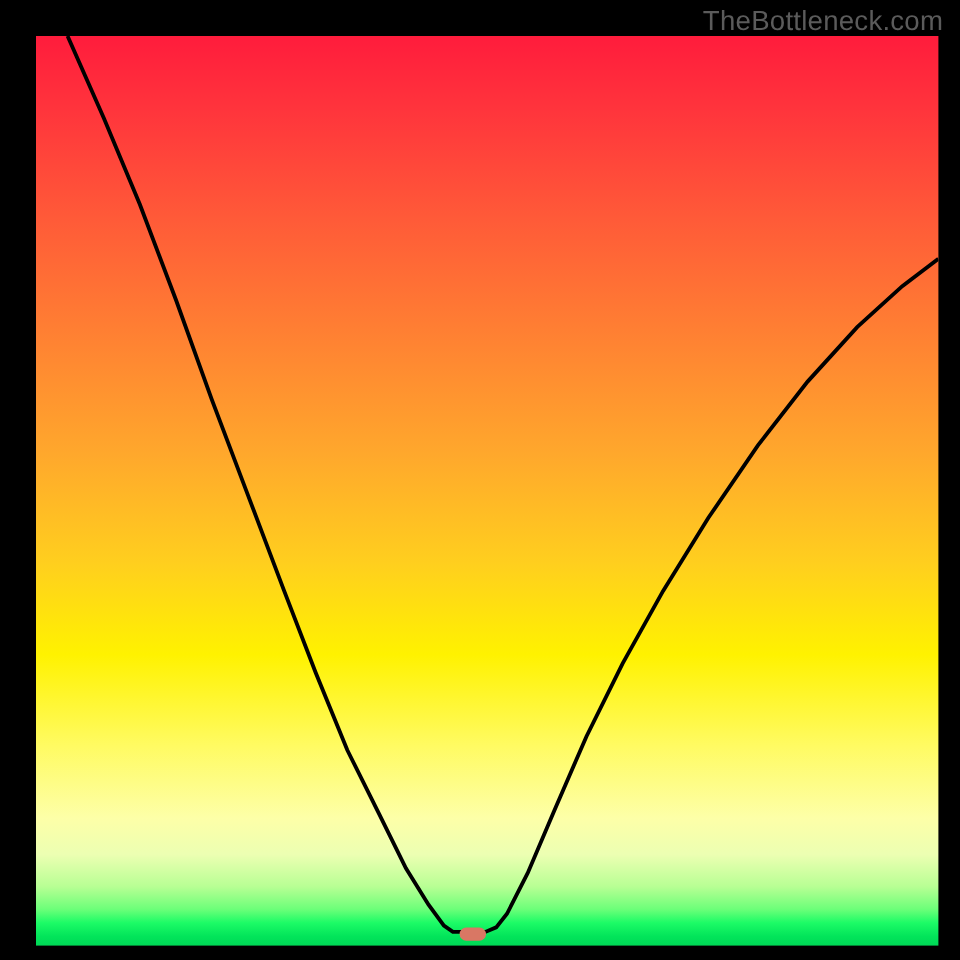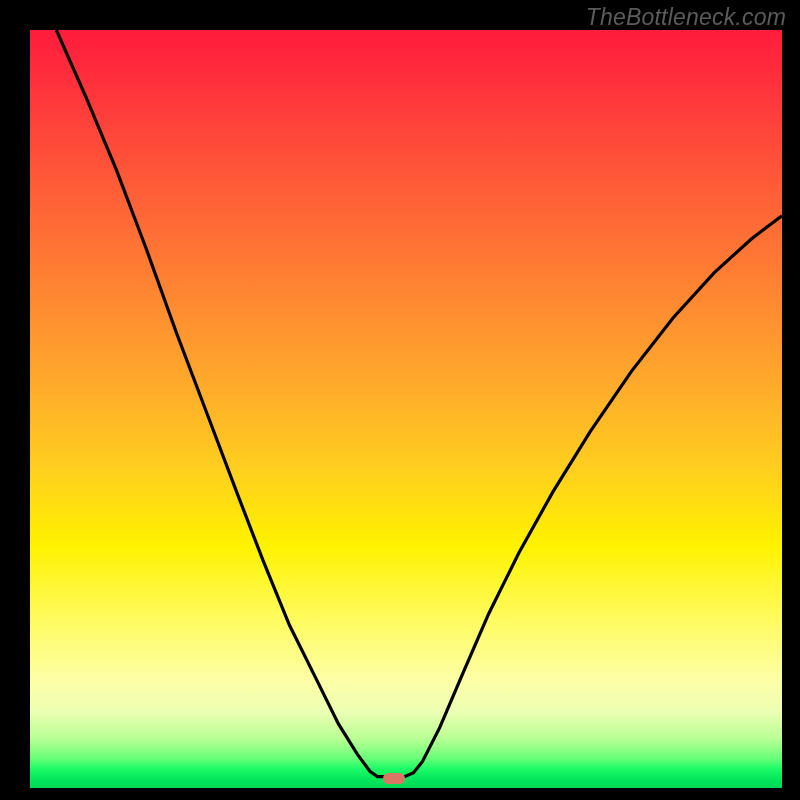--- a/index.html
+++ b/index.html
@@ -19,21 +19,20 @@
   }
   .watermark {
     position: absolute;
     top: 4px;
     right: 14px;
     font-size: 23px;
     font-weight: 500;
     color: #5b5b5b;
     letter-spacing: 0.2px;
     user-select: none;
-    font-style: italic;
   }
   
   .plot {
     position: absolute;
     left: 30px;
     top: 30px;
     width: 752px;  
     height: 758px; 
     
     background: linear-gradient(

